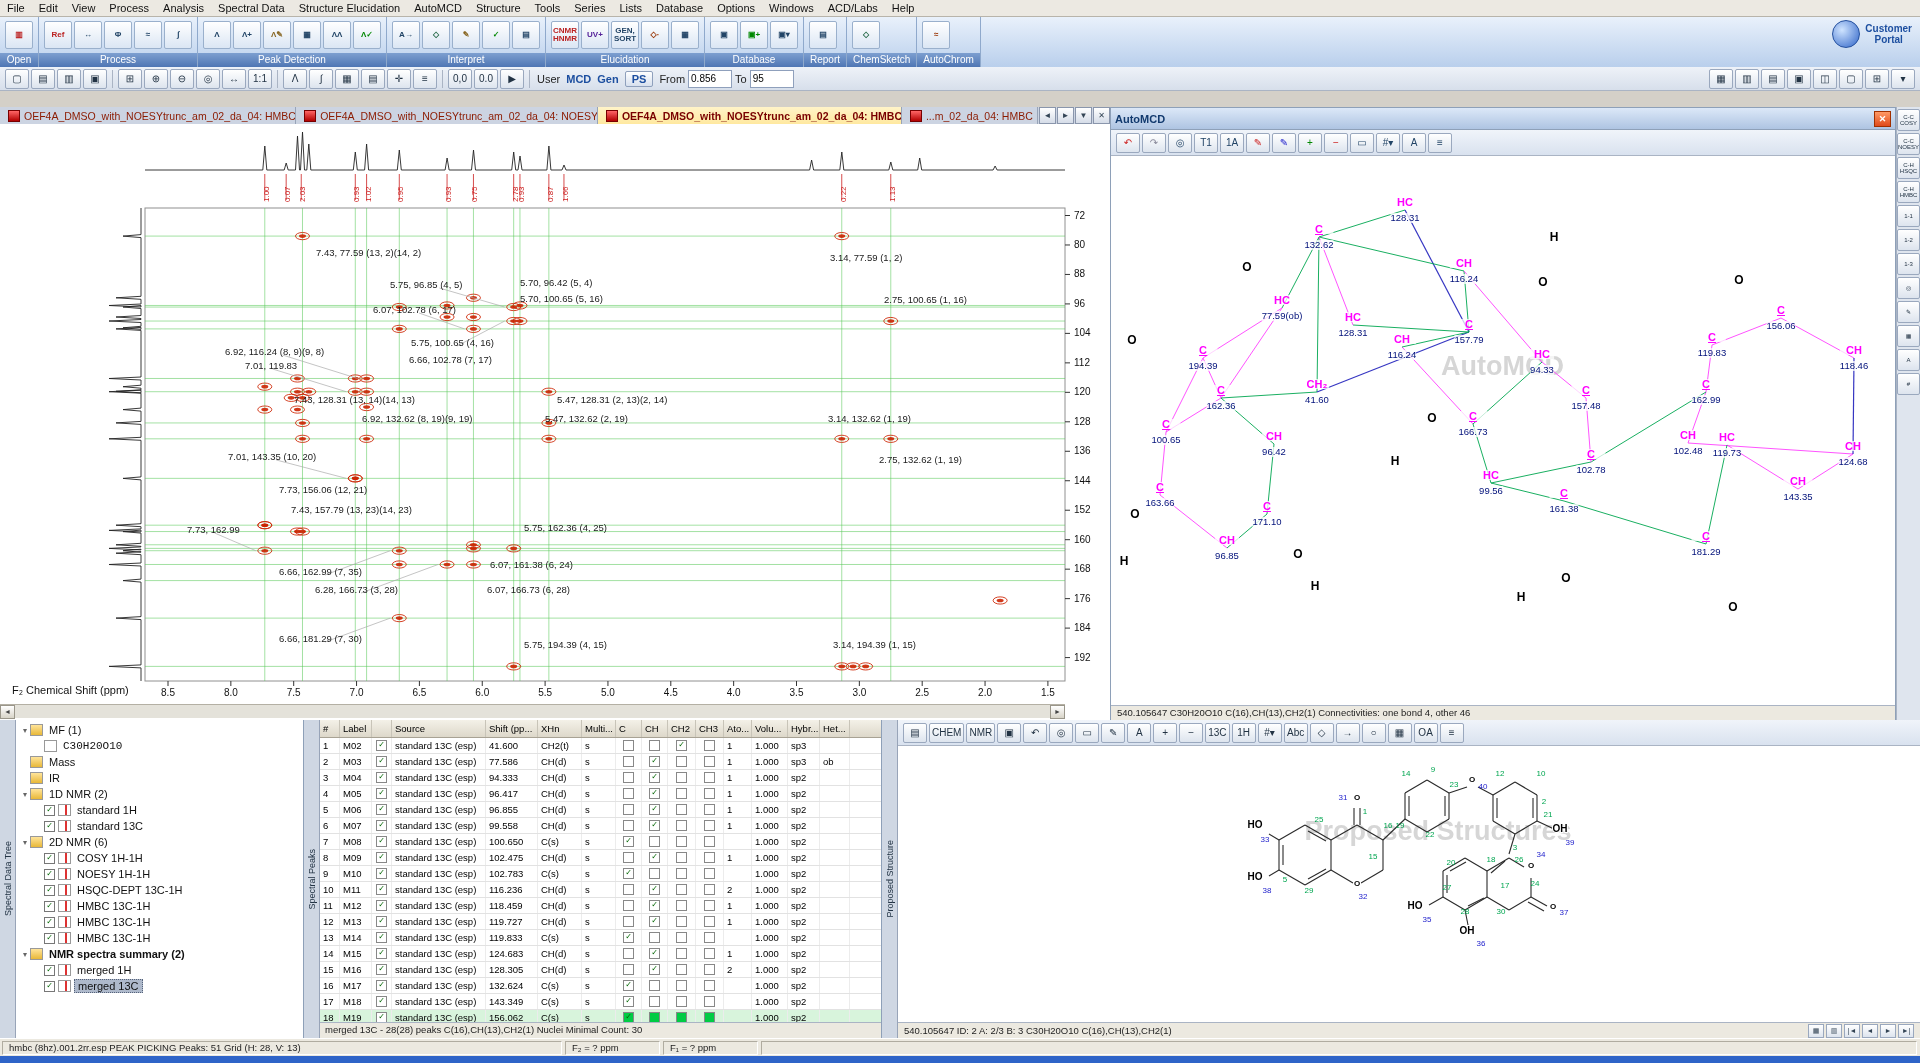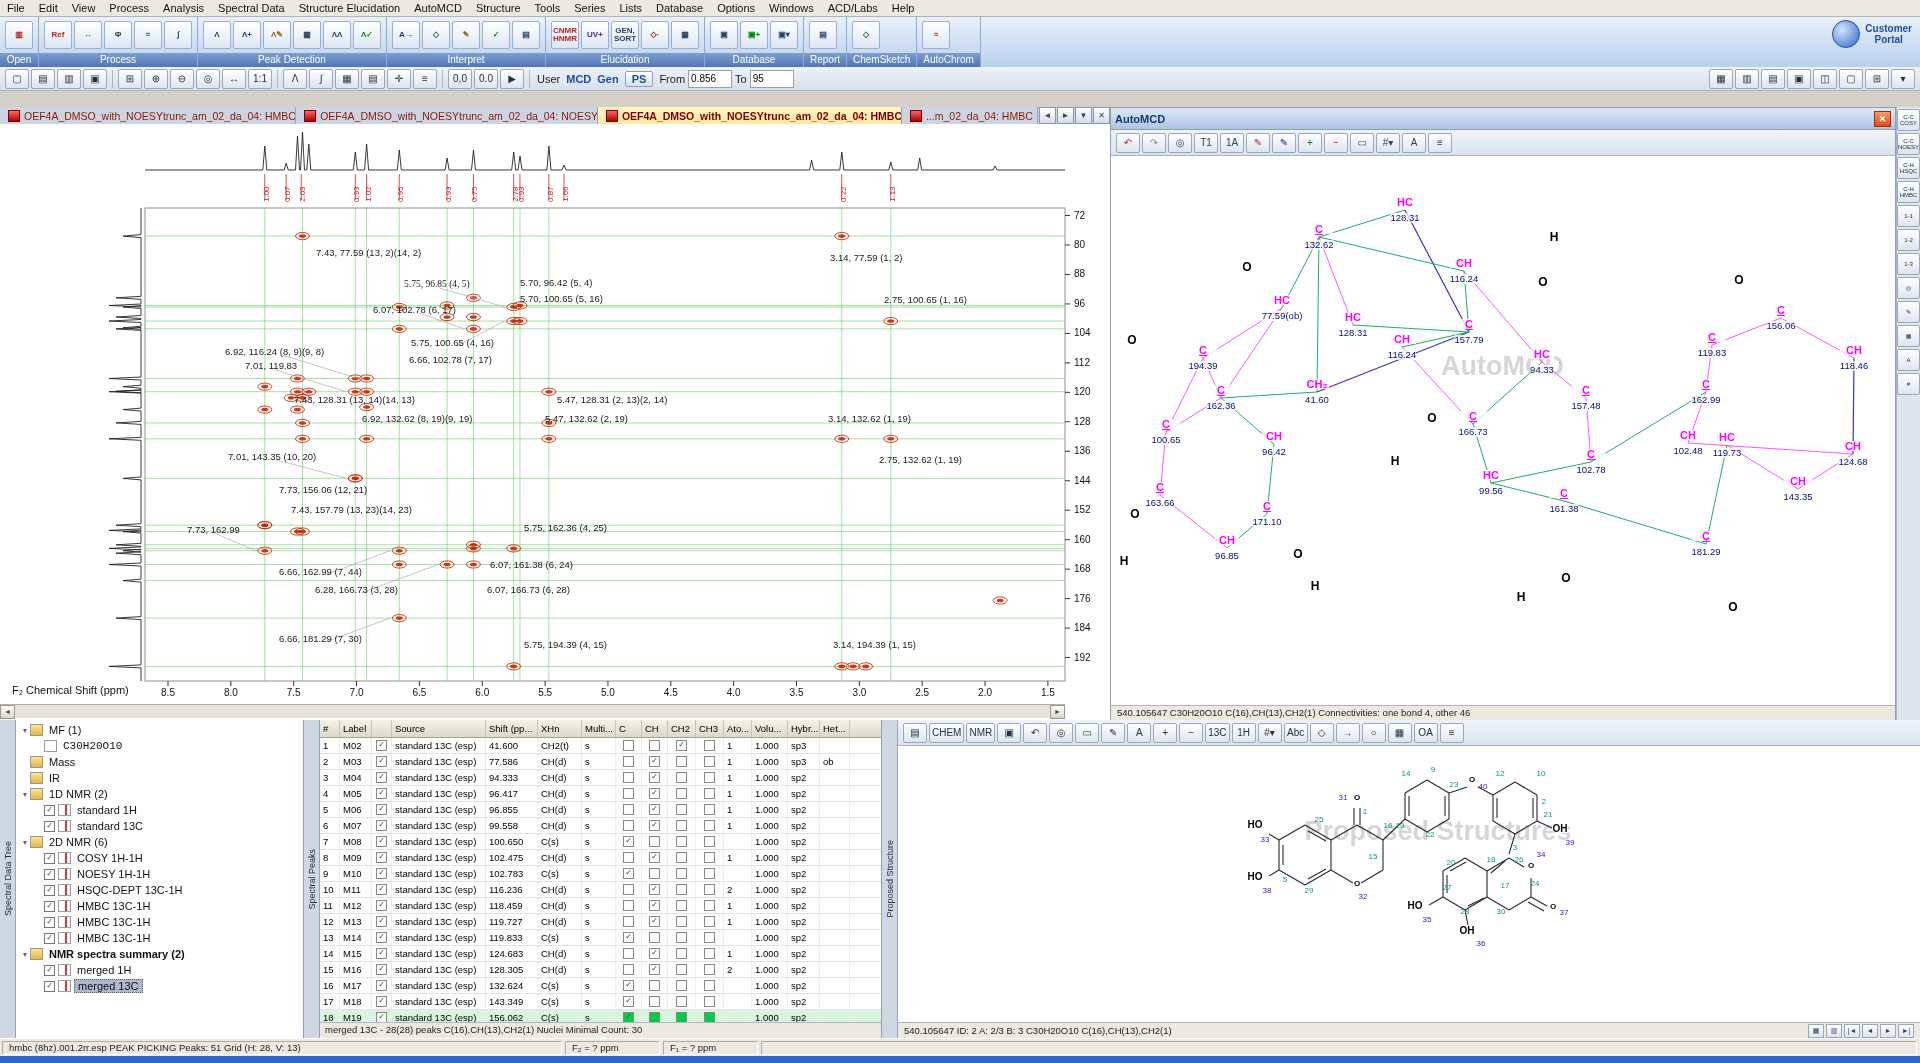--- a/index.html
+++ b/index.html
@@ -618,41 +618,41 @@
             <ellipse cx="399.288" cy="494.12435999999997" rx="7" ry="3.6" fill="none" stroke="#cc2200" stroke-width="1" stroke-opacity="0.85"></ellipse>
             <ellipse cx="399.288" cy="494.12435999999997" rx="3.5" ry="1.8" fill="#cc2200" fill-opacity="0.9"></ellipse>
             <line x1="325" y1="518" x2="390.288" y2="494.12435999999997" stroke="#aaa" stroke-width="0.7"></line>
             <ellipse cx="513.675" cy="542.3847599999999" rx="7" ry="3.6" fill="none" stroke="#cc2200" stroke-width="1" stroke-opacity="0.85"></ellipse>
             <ellipse cx="513.675" cy="542.3847599999999" rx="3.5" ry="1.8" fill="#cc2200" fill-opacity="0.9"></ellipse>
             <ellipse cx="841.752" cy="542.3847599999999" rx="7" ry="3.6" fill="none" stroke="#cc2200" stroke-width="1" stroke-opacity="0.85"></ellipse>
             <ellipse cx="841.752" cy="542.3847599999999" rx="3.5" ry="1.8" fill="#cc2200" fill-opacity="0.9"></ellipse>
           </svg>
           <div class="ann" style="left: 316px; top: 123px;">7.43, 77.59 (13, 2)(14, 2)</div>
           <div class="ann" style="left: 830px; top: 128px;">3.14, 77.59 (1, 2)</div>
-          <div class="ann" style="left: 404px; top: 155px; font-family: Liberation Serif, serif;">5.75, 96.85 (4, 5)</div>
+          <div class="ann" style="left: 390px; top: 155px;">5.75, 96.85 (4, 5)</div>
           <div class="ann" style="left: 520px; top: 153px;">5.70, 96.42 (5, 4)</div>
           <div class="ann" style="left: 520px; top: 169px;">5.70, 100.65 (5, 16)</div>
           <div class="ann" style="left: 884px; top: 170px;">2.75, 100.65 (1, 16)</div>
           <div class="ann" style="left: 373px; top: 180px;">6.07, 102.78 (6, 17)</div>
           <div class="ann" style="left: 411px; top: 213px;">5.75, 100.65 (4, 16)</div>
           <div class="ann" style="left: 409px; top: 230px;">6.66, 102.78 (7, 17)</div>
           <div class="ann" style="left: 225px; top: 222px;">6.92, 116.24 (8, 9)(9, 8)</div>
           <div class="ann" style="left: 245px; top: 236px;">7.01, 119.83</div>
           <div class="ann" style="left: 294px; top: 270px;">7.43, 128.31 (13, 14)(14, 13)</div>
           <div class="ann" style="left: 557px; top: 270px;">5.47, 128.31 (2, 13)(2, 14)</div>
           <div class="ann" style="left: 362px; top: 289px;">6.92, 132.62 (8, 19)(9, 19)</div>
           <div class="ann" style="left: 545px; top: 289px;">5.47, 132.62 (2, 19)</div>
           <div class="ann" style="left: 828px; top: 289px;">3.14, 132.62 (1, 19)</div>
           <div class="ann" style="left: 879px; top: 330px;">2.75, 132.62 (1, 19)</div>
           <div class="ann" style="left: 228px; top: 327px;">7.01, 143.35 (10, 20)</div>
           <div class="ann" style="left: 279px; top: 360px;">7.73, 156.06 (12, 21)</div>
           <div class="ann" style="left: 291px; top: 380px;">7.43, 157.79 (13, 23)(14, 23)</div>
           <div class="ann" style="left: 187px; top: 400px;">7.73, 162.99</div>
           <div class="ann" style="left: 524px; top: 398px;">5.75, 162.36 (4, 25)</div>
-          <div class="ann" style="left: 279px; top: 442px;">6.66, 162.99 (7, 44)</div>
+          <div class="ann" style="left: 279px; top: 442px;">6.66, 162.99 (7, 35)</div>
           <div class="ann" style="left: 490px; top: 435px;">6.07, 161.38 (6, 24)</div>
           <div class="ann" style="left: 315px; top: 460px;">6.28, 166.73 (3, 28)</div>
           <div class="ann" style="left: 487px; top: 460px;">6.07, 166.73 (6, 28)</div>
           <div class="ann" style="left: 279px; top: 509px;">6.66, 181.29 (7, 30)</div>
           <div class="ann" style="left: 524px; top: 515px;">5.75, 194.39 (4, 15)</div>
           <div class="ann" style="left: 833px; top: 515px;">3.14, 194.39 (1, 15)</div>
         </div>
     </div>
 
     <div id="mcd-panel">

